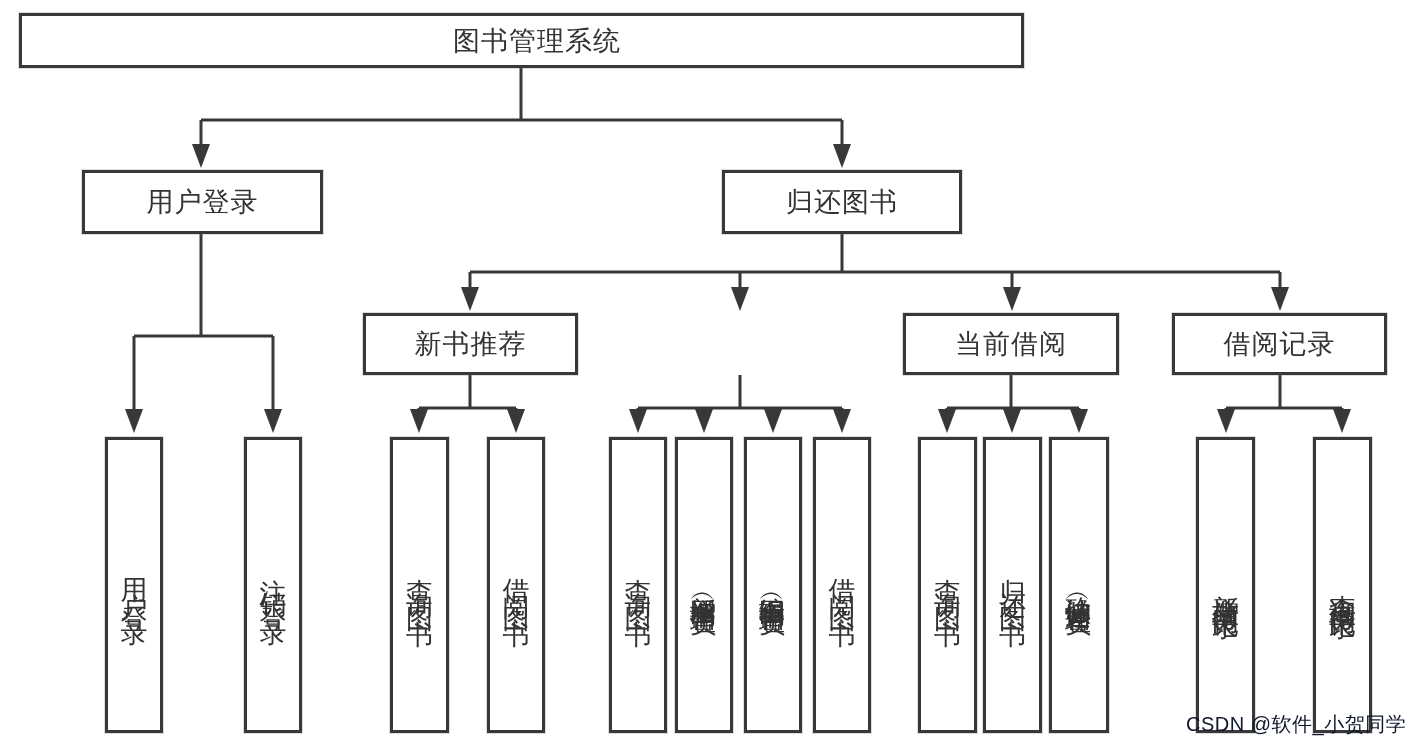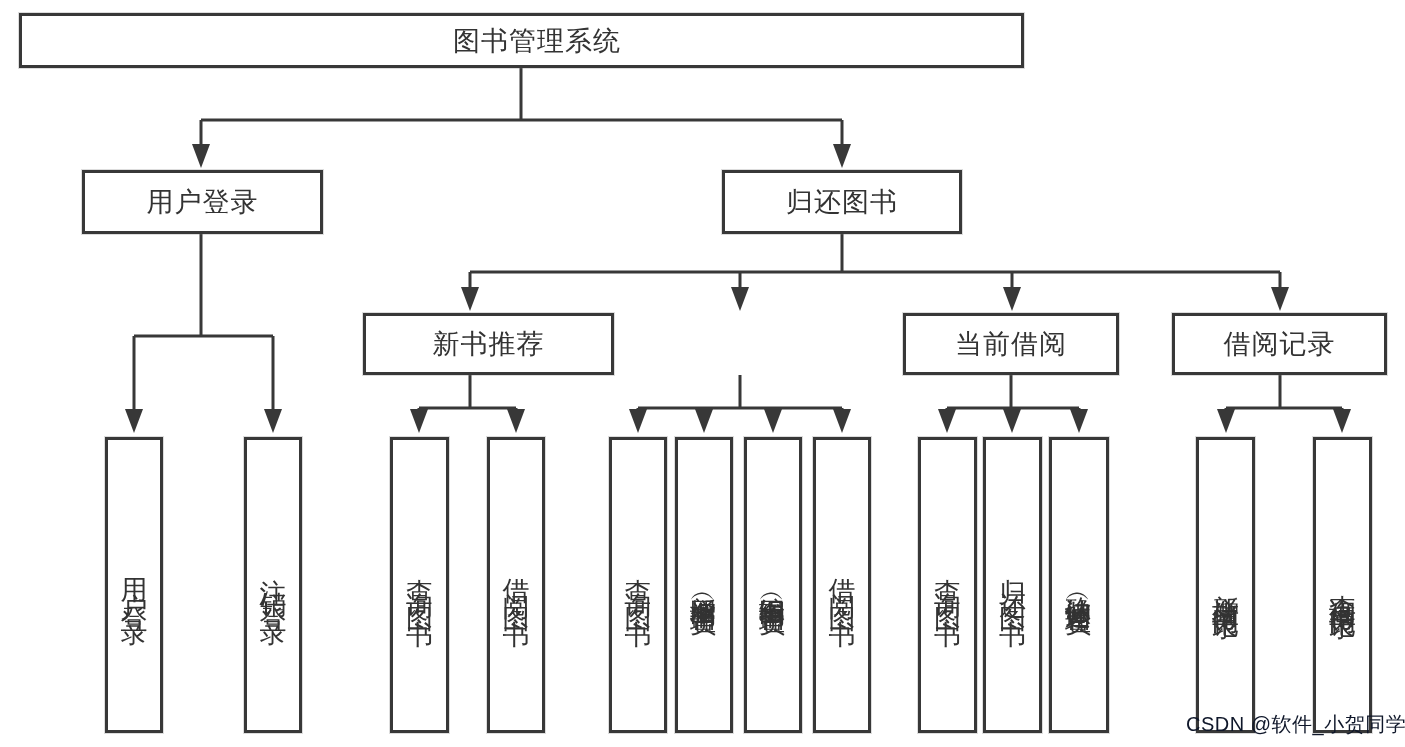--- a/index.html
+++ b/index.html
@@ -103,21 +103,21 @@
       <polygon points="1217,409 1235,409 1226,433"></polygon>
       <polygon points="1333,409 1351,409 1342,433"></polygon>
     </g>
   </svg>
 
   <div class="node" style="left:19px; top:13px; width:1005px; height:55px;padding-left:31px;">图书管理系统</div>
 
   <div class="node" style="left:82px; top:170px; width:241px; height:64px;">用户登录</div>
   <div class="node" style="left:722px; top:170px; width:240px; height:64px;">归还图书</div>
 
-  <div class="node" style="left:363px; top:313px; width:251px; height:62px;">新书推荐</div>
+  <div class="node" style="left:363px; top:313px; width:215px; height:62px;">新书推荐</div>
   <div class="node" style="left:1172px; top:313px; width:215px; height:62px;">借阅记录</div>
   <div class="node" style="left:903px; top:313px; width:216px; height:62px;">当前借阅</div>
 
   <div class="node vnode" style="left:105px; top:437px; width:58px; height:296px;">用户登录</div>
   <div class="node vnode" style="left:244px; top:437px; width:58px; height:296px;">注销登录</div>
 
   <div class="node vnode" style="left:390px; top:437px; width:59px; height:296px;">查询图书</div>
   <div class="node vnode" style="left:487px; top:437px; width:58px; height:296px;">借阅图书</div>
 
   <div class="node vnode" style="left:609px; top:437px; width:58px; height:296px;">查询图书</div>

